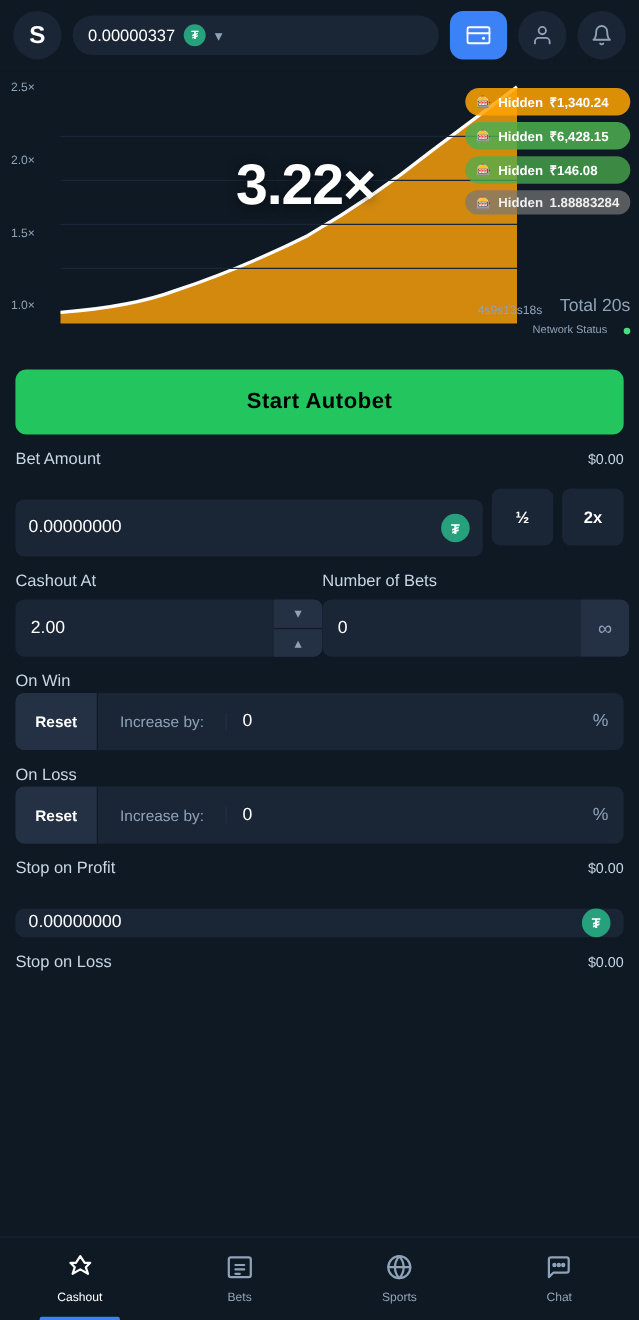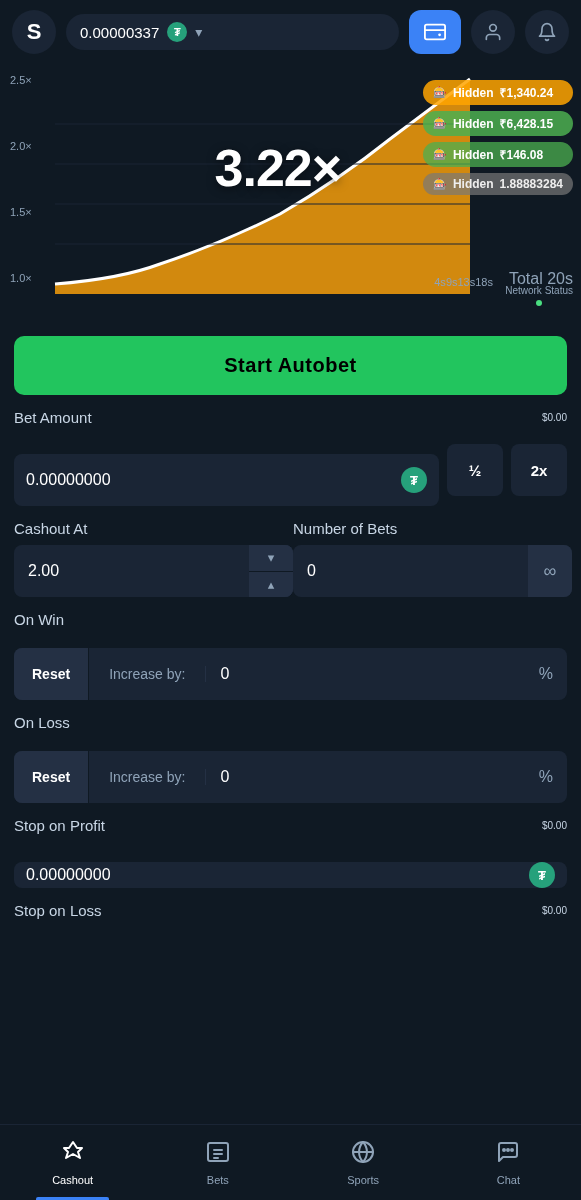--- a/index.html
+++ b/index.html
@@ -156,22 +156,21 @@
       color: #8fa3b8;
     }
     .network-status {
       position: absolute;
       bottom: 18px;
       right: 8px;
       font-size: 10px;
       color: #8fa3b8;
       display: flex;
       align-items: center;
-      gap: 4px;
-      flex-direction: column;
+      gap: 15px;
     }
     .status-dot {
       width: 6px;
       height: 6px;
       background: #4ade80;
       border-radius: 50%;
     }
 
     
     .bets-overlay {
@@ -232,21 +231,21 @@
       display: flex;
       justify-content: space-between;
       align-items: center;
     }
     .field-label {
       font-size: 15px;
       color: #c8d6e5;
       font-weight: 500;
     }
     .field-value {
-      font-size: 10px;
+      font-size: 13px;
       color: #c8d6e5;
     }
     .input-row {
       display: flex;
       gap: 8px;
       align-items: center;
     }
     .input-with-icon {
       flex: 1;
       background: #1a2535;
@@ -353,21 +352,21 @@
       font-size: 18px;
       display: flex;
       align-items: center;
       justify-content: center;
     }
 
     
     .win-loss-row {
       display: flex;
       flex-direction: column;
-      gap: 20px;
+      gap: 2px;
     }
     .win-loss-label {
       font-size: 15px;
       color: #c8d6e5;
       font-weight: 500;
     }
     .win-loss-input-row {
       display: flex;
       align-items: center;
       background: #1a2535;

